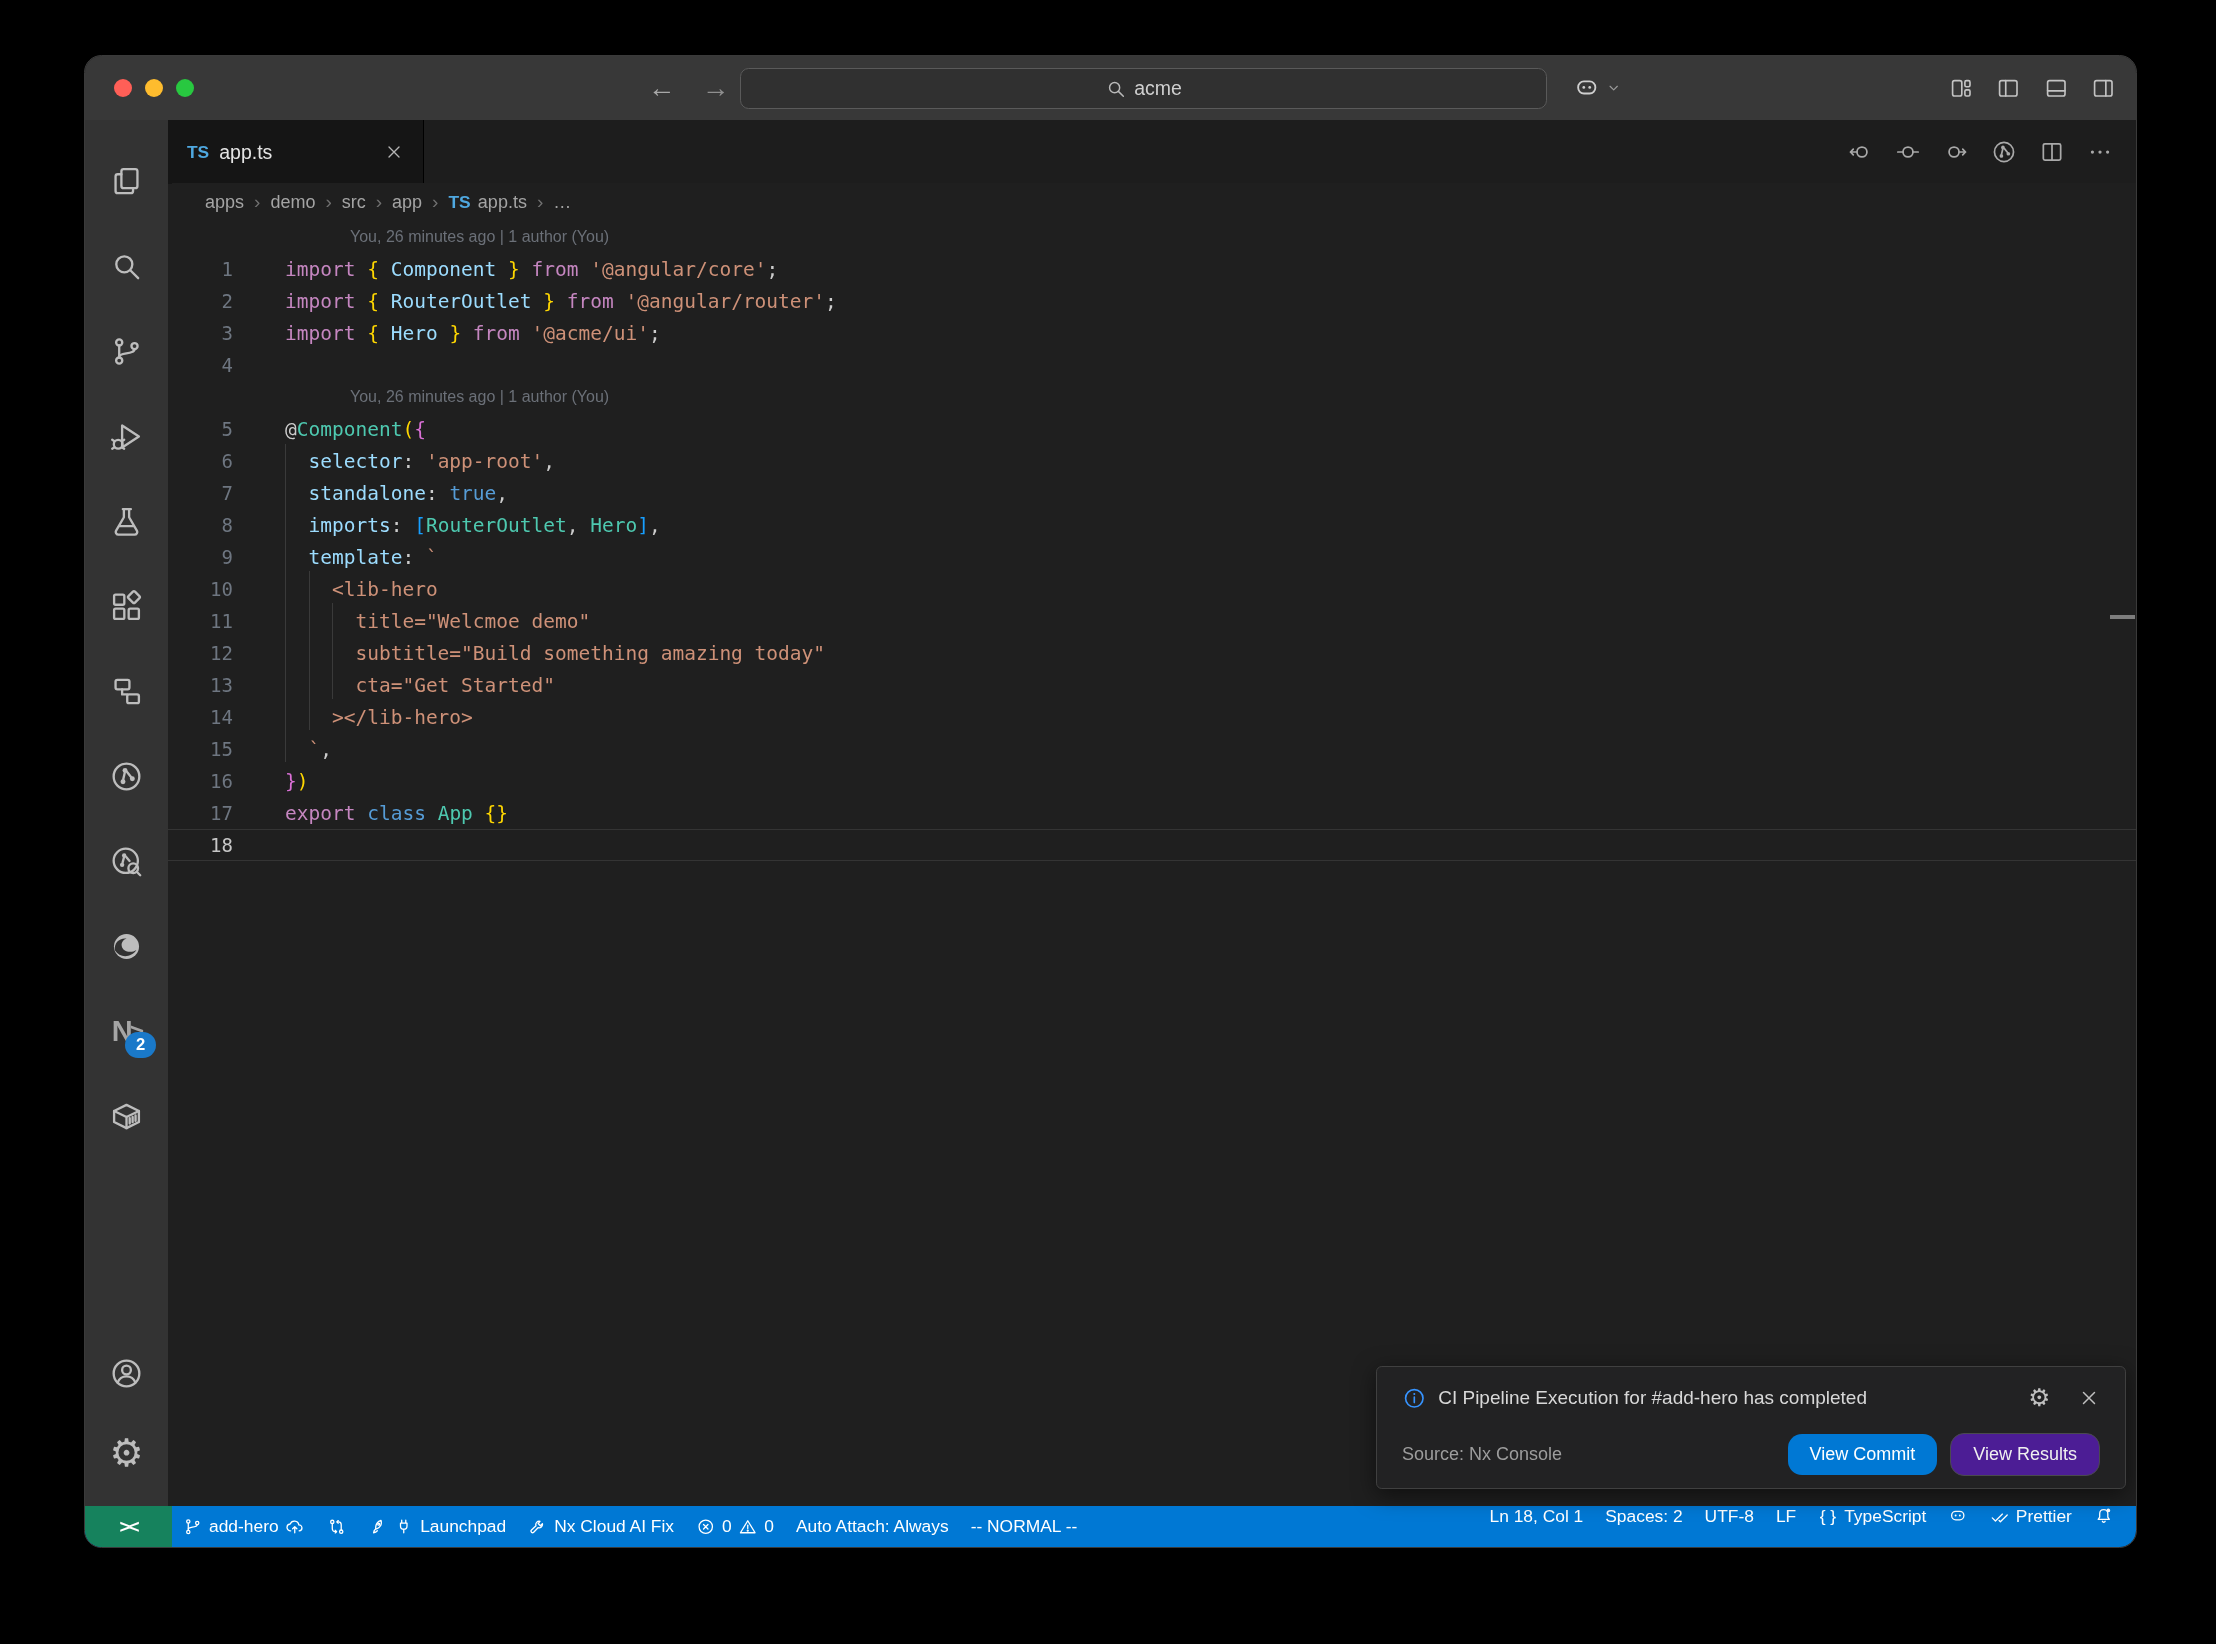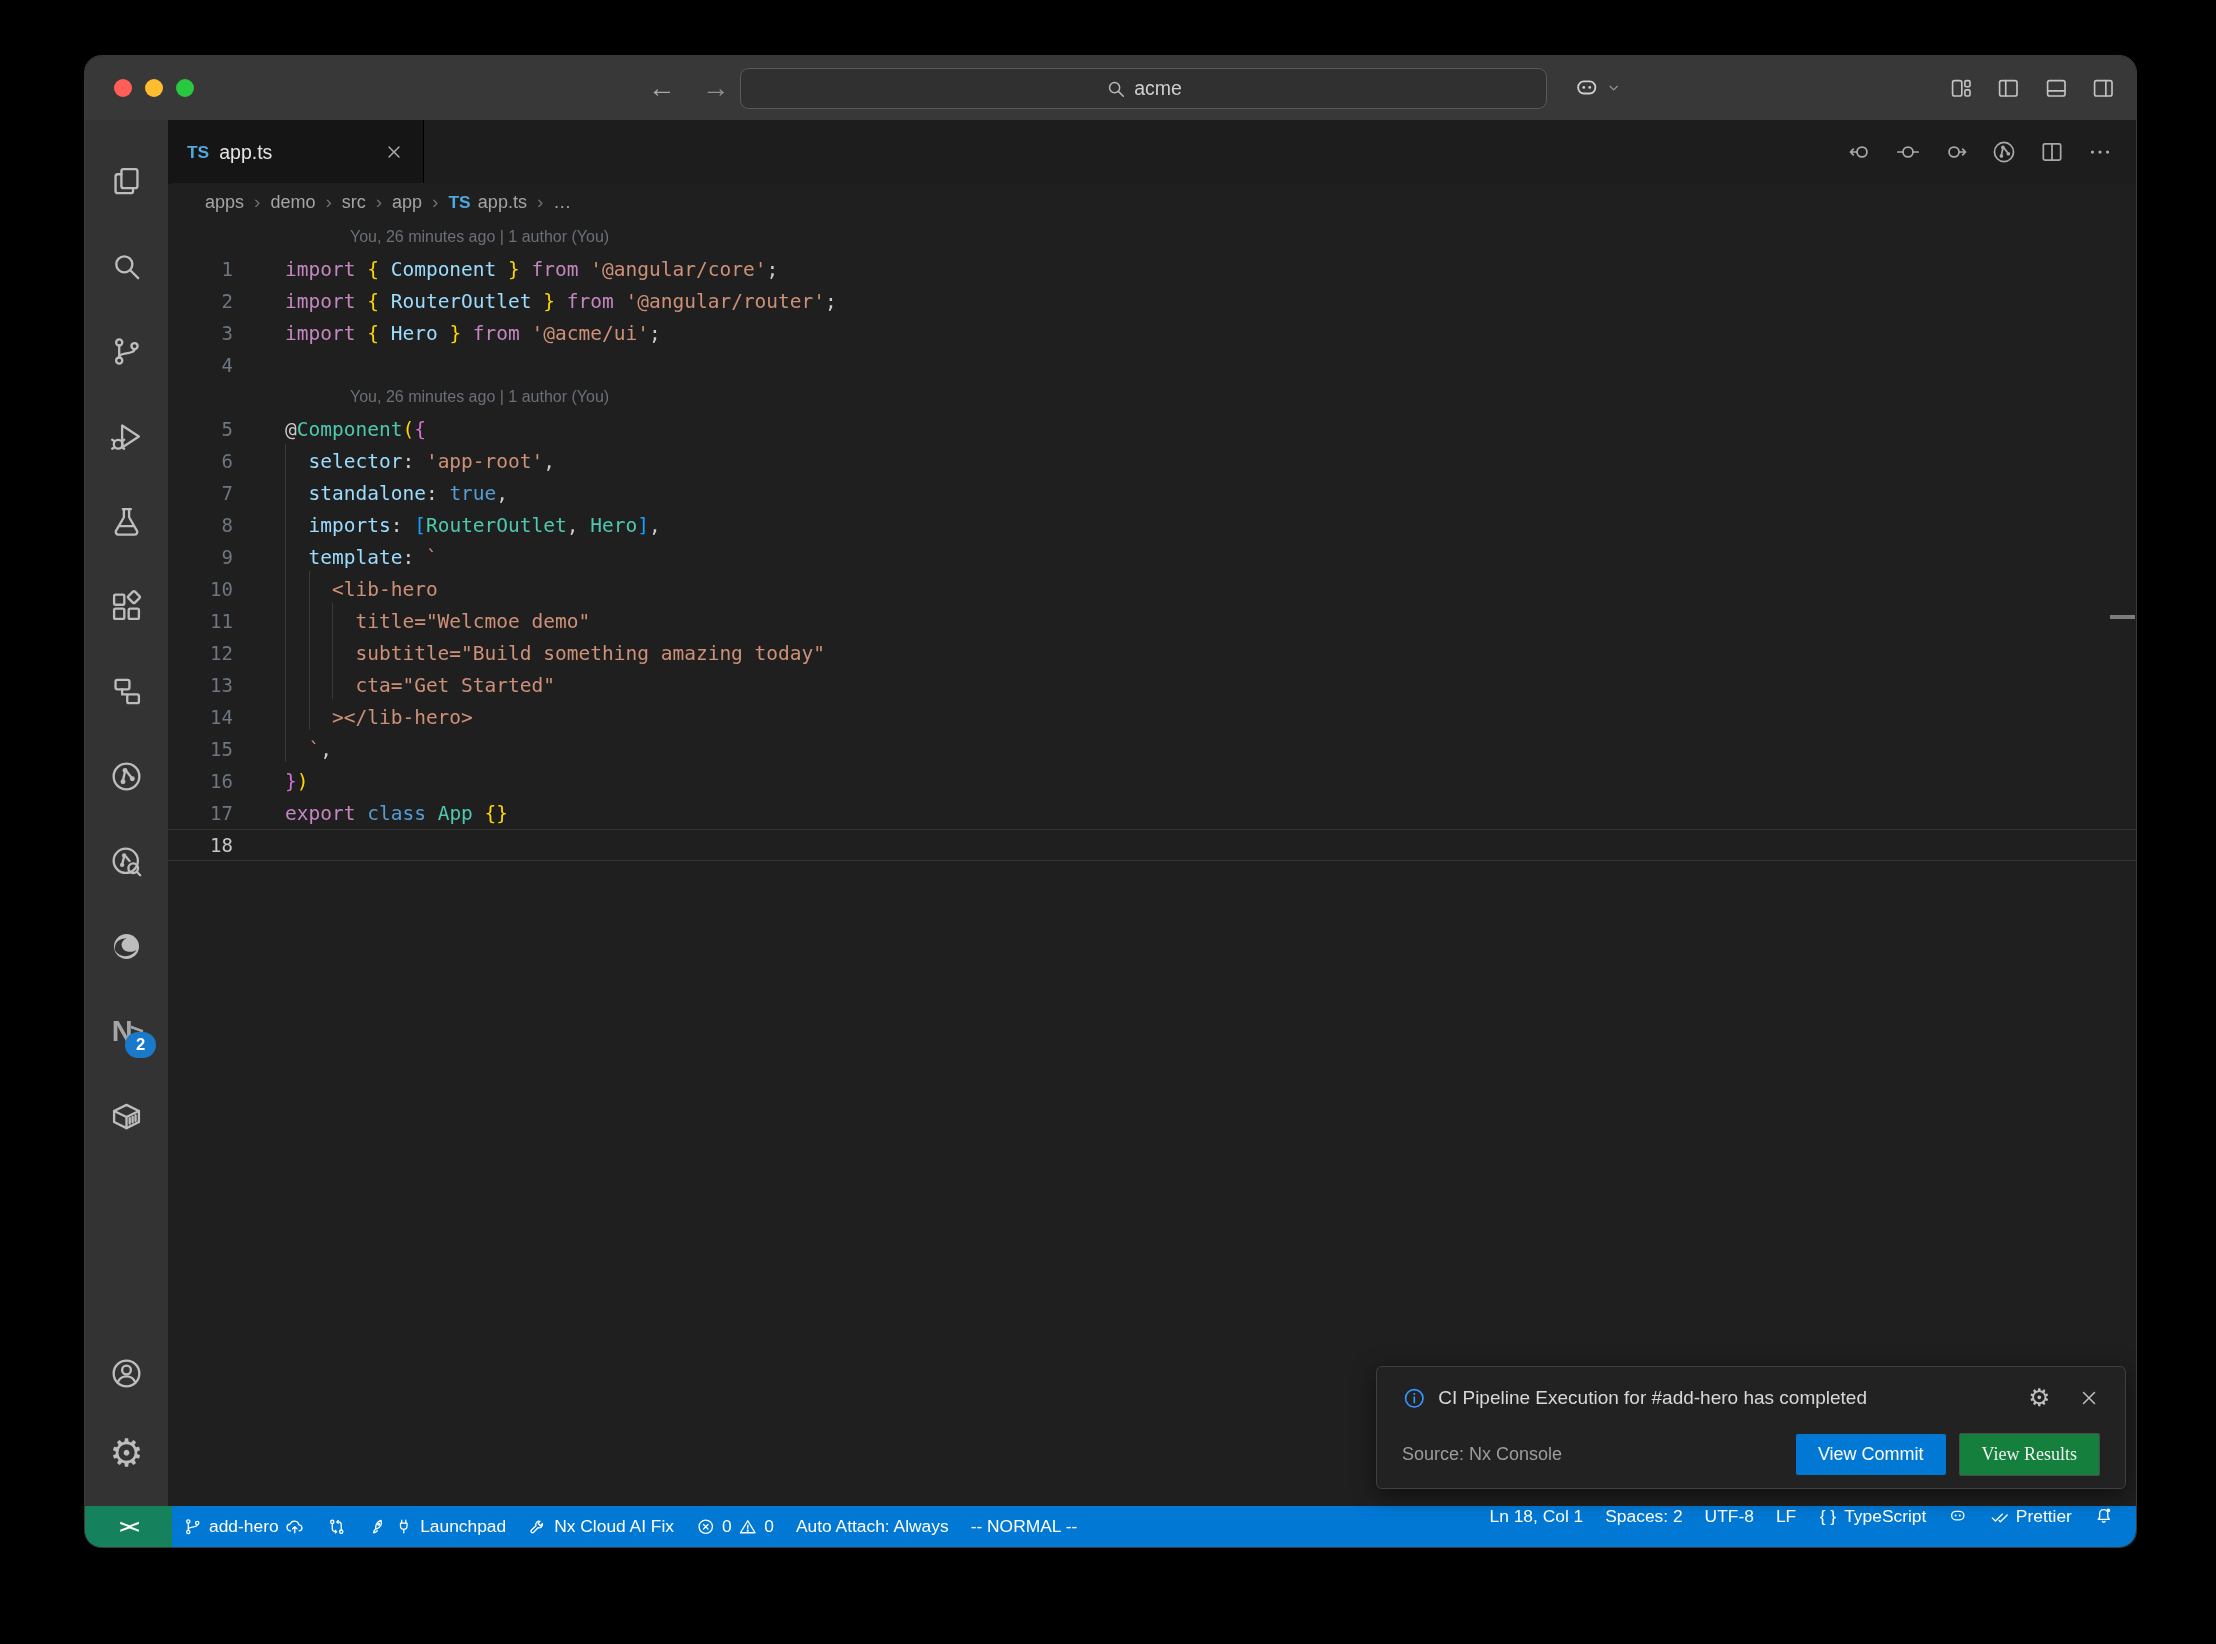--- a/index.html
+++ b/index.html
@@ -76,23 +76,23 @@
   
   .toast{position:absolute;left:1291px;top:1310px;width:750px;height:123px;background:#222223;border:0.7px solid #404040;
     border-radius:5.8px;box-shadow:0 5.8px 22px rgba(0,0,0,.5);padding:19px 25px;box-sizing:border-box;z-index:5;}
   .toast-row1{display:flex;align-items:center;gap:11.6px;}
   .toast-title{color:#d8d8d8;font-size:19px;flex:1;}
   .toast-info{width:24.6px;height:24.6px;color:#3794ff;flex:0 0 auto;}
   .toast-gear{font-size:24.6px;color:#c0c0c0;cursor:pointer;font-family:"DejaVu Sans",sans-serif;line-height:1;}
   .toast-close{width:22px;height:22px;color:#c0c0c0;cursor:pointer;margin-left:16px;}
   .toast-row2{display:flex;align-items:center;margin-top:22px;}
   .toast-source{color:#9d9d9d;font-size:18px;flex:1;}
-  .btn{height:41px;display:flex;align-items:center;padding:0 22px;font-size:18px;border-radius:2px;cursor:pointer;}
+  .btn{height:41px;display:flex;align-items:center;padding:0 22px;font-size:18px;border-radius:14px;cursor:pointer;}
   .btn-primary{background:#0078d4;color:#fff;margin-right:13px;}
-  .btn-secondary{background:#15803d;color:#f0f0f0;border:0.7px solid #4a4a4e;font-family:Liberation Serif, serif;}
+  .btn-secondary{background:#4c1d95;color:#f0f0f0;border:0.7px solid #4a4a4e;}
   .icon{display:inline-flex;align-items:center;justify-content:center;}
   .icon svg{width:100%;height:100%;}
 </style>
 </head>
 <body>
 
 <div class="stage">
   <div class="window">
 
     <div class="titlebar">

